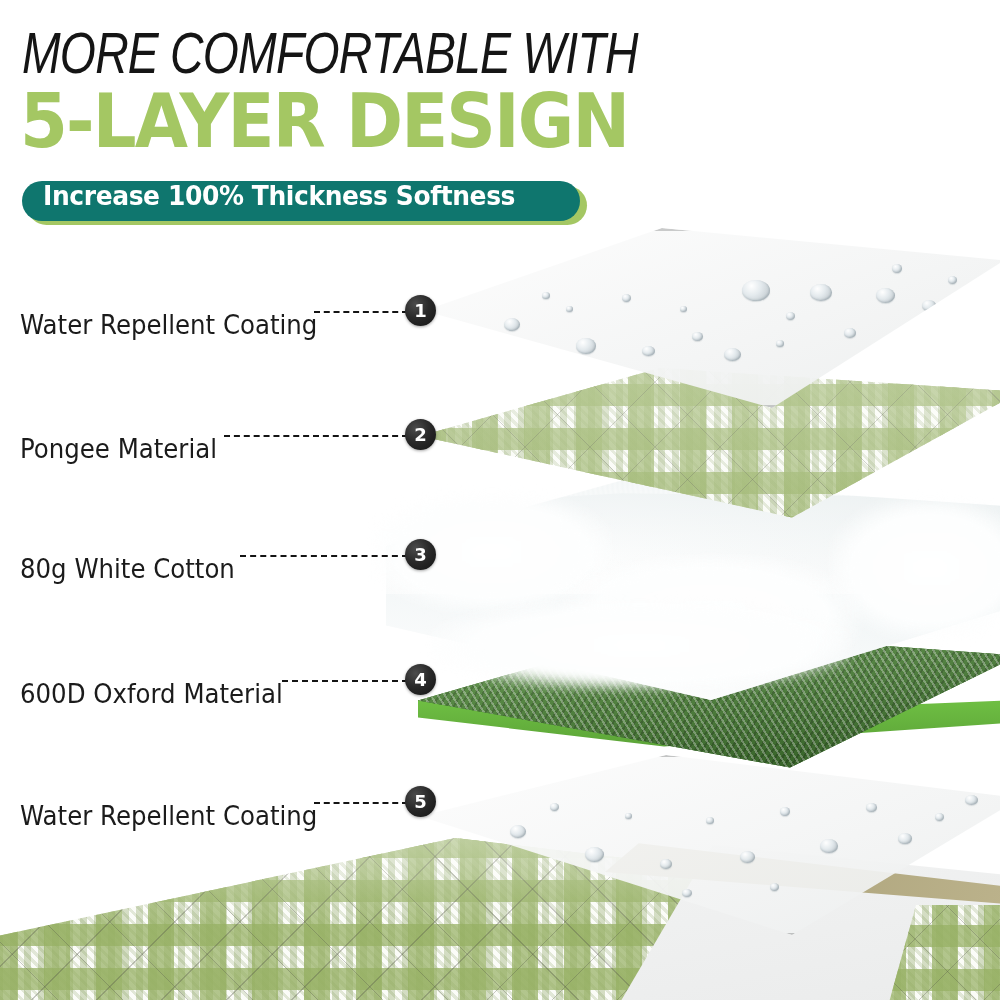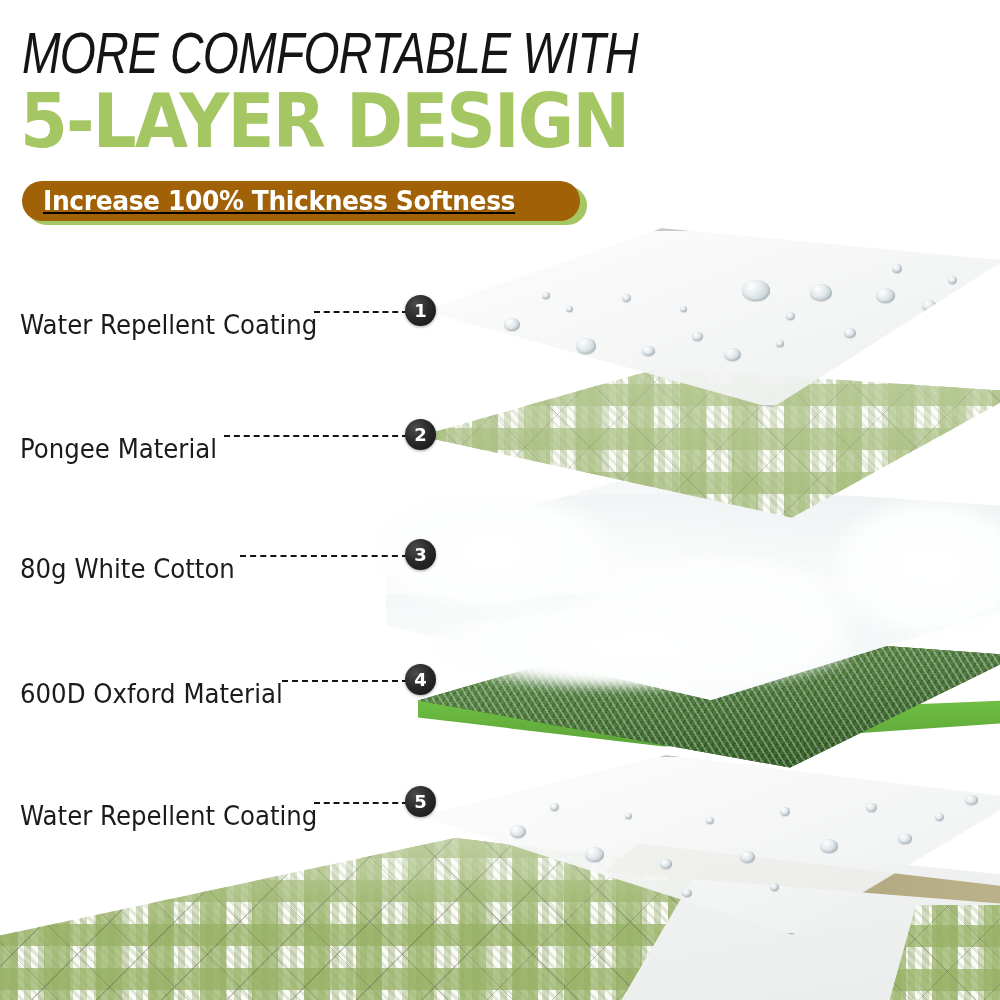--- a/index.html
+++ b/index.html
@@ -32,22 +32,22 @@
     transform:scaleX(.93);transform-origin:left top;
     white-space:nowrap;
   }
   .badge-wrap{position:absolute;left:22px;top:181px;width:566px;height:43px;}
   .badge-shadow{
     position:absolute;left:5px;top:5px;width:560px;height:39px;
     background:#a4c763;border-radius:22px;
   }
   .badge{
     position:absolute;left:0;top:0;width:558px;height:40px;
-    background:#a16207;border-radius:21px;
-    display:flex;align-items:center;text-decoration:underline;
+    background:#0f766e;border-radius:21px;
+    display:flex;
   }
   .badge-txt{
     color:#fff;font-family:"DejaVu Sans", sans-serif;font-weight:bold;
     font-size:26px;letter-spacing:-.4px;margin-left:21px;
     transform:scaleX(.96);transform-origin:left center;white-space:nowrap;
   }
 
   
   .lbl{
     position:absolute;left:20px;

